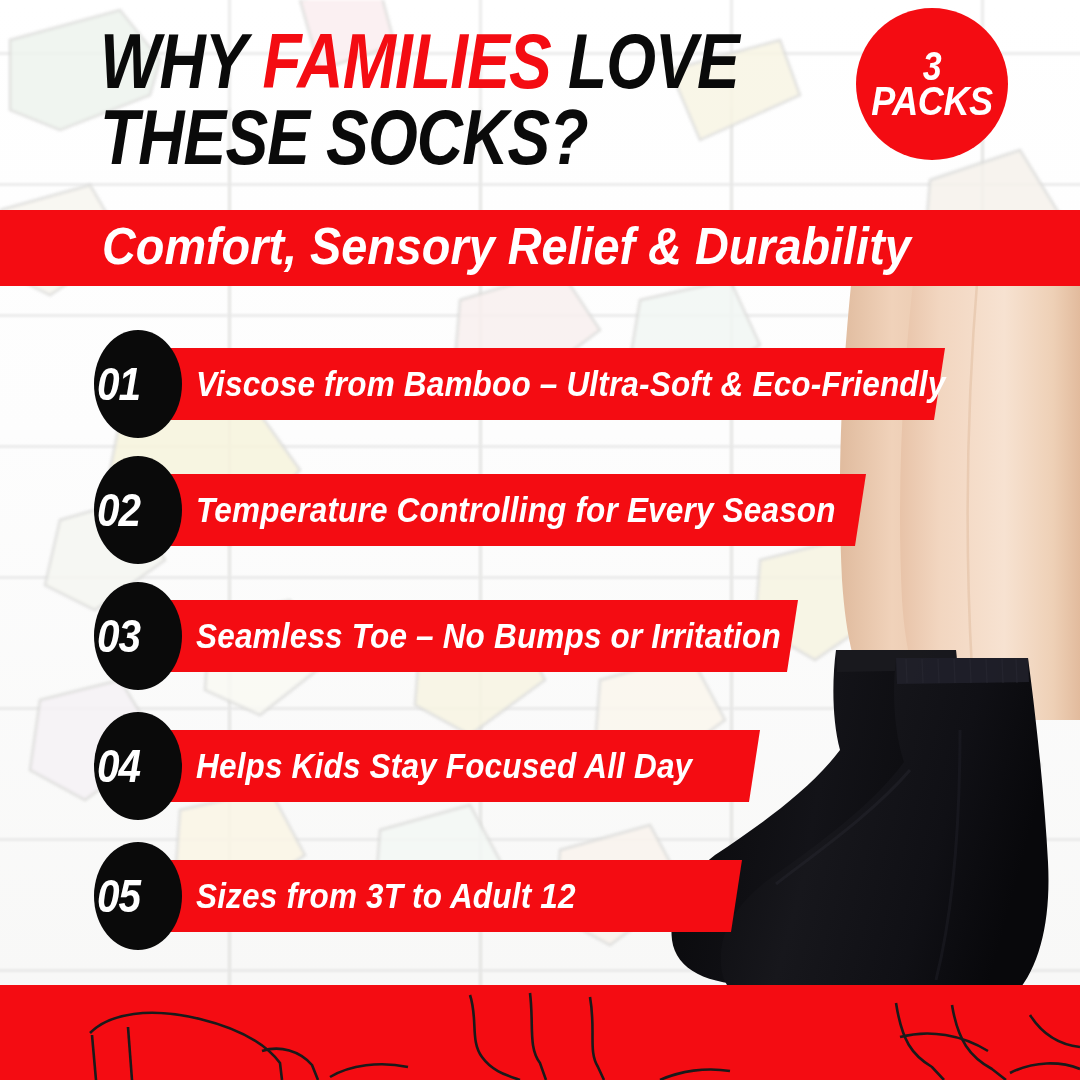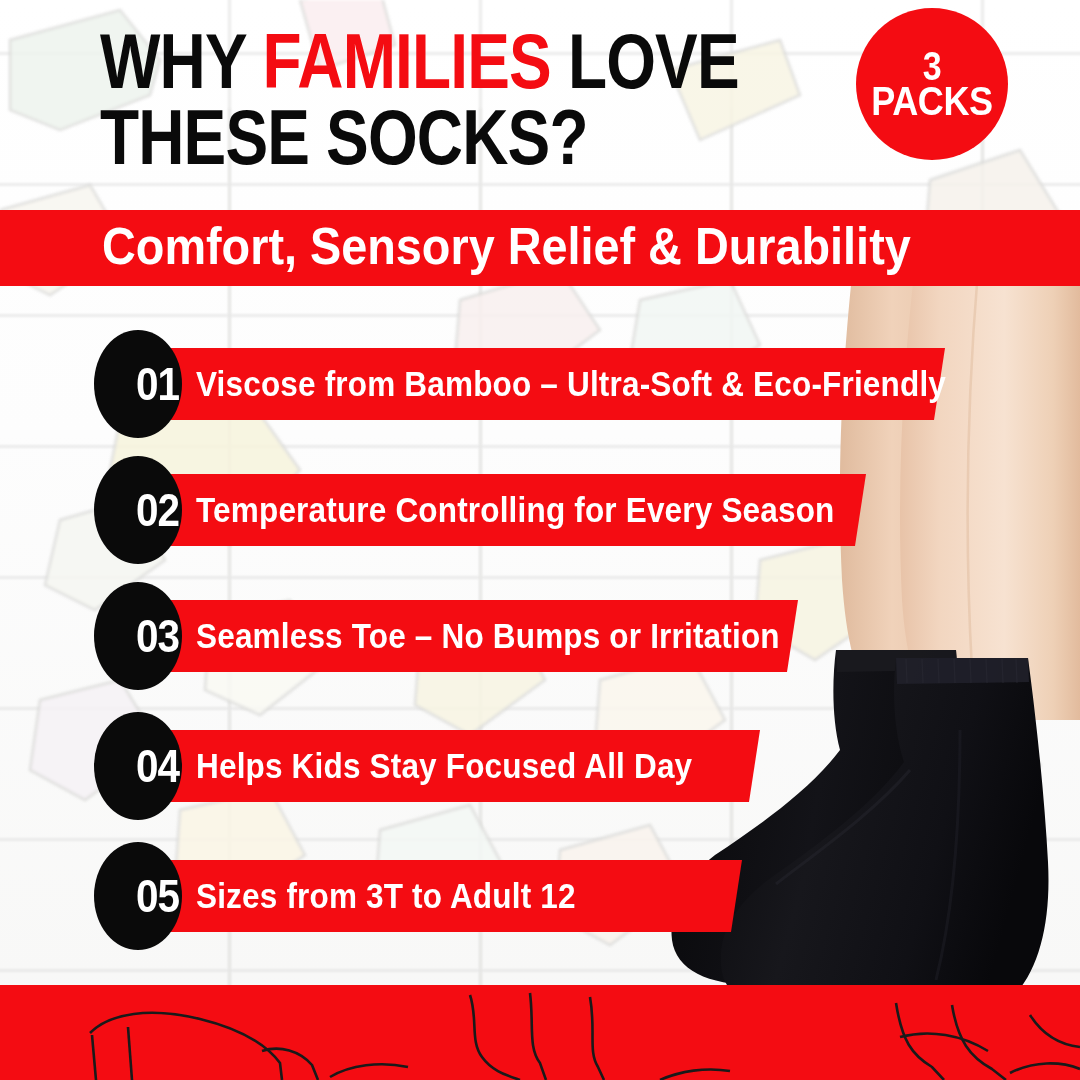--- a/index.html
+++ b/index.html
@@ -4,21 +4,21 @@
 <style>
   * { margin:0; padding:0; box-sizing:border-box; }
   html,body { width:1080px; height:1080px; overflow:hidden; }
   body {
     font-family:"Liberation Sans", sans-serif;
     background:#ffffff;
     position:relative;
   }
 
   
-  #stage { position:absolute; inset:0; width:1080px; height:1080px; overflow:hidden; background:#fbfbfb; }
+  #stage { position:absolute; inset:0; width:1080px; height:1080px; overflow:hidden; background:#fbfbfb;font-style:italic; }
 
   
   .bg-wall { position:absolute; inset:0;
     background:
       linear-gradient(180deg, #ffffff 0%, #fdfdfd 40%, #f7f7f6 100%);
   }
   .bg-grout { position:absolute; inset:-20px; opacity:.55;
     background-image:
       repeating-linear-gradient(0deg, transparent 0 128px, #dedede 128px 131px),
       repeating-linear-gradient(90deg, transparent 0 248px, #dededc 248px 251px);
@@ -69,21 +69,21 @@
     clip-path:polygon(0 0, 100% 0, calc(100% - 11px) 100%, 0 100%);
   }
   .feature .f-text { position:absolute; left:196px; top:50%;
     transform:translateY(-50%) scaleX(.9); transform-origin:left center;
     color:#ffffff; font-size:35px; font-weight:bold; white-space:nowrap;
     letter-spacing:.2px;
   }
   .feature .f-badge { position:absolute; left:94px; top:-18px;
     width:88px; height:108px; border-radius:50%;
     background:#0a0a0a;
-    display:flex; align-items:center; justify-content:flex-end;
+    display:flex; align-items:center; justify-content:flex-start;
   }
   .feature .f-num { color:#ffffff; font-size:46px; font-weight:bold;
     transform:scaleX(.88); letter-spacing:-1px; }
 
   
   .bottom-strip { position:absolute; left:0; bottom:0; width:1080px; height:95px;
     background:#f40c12; overflow:hidden; }
   .bottom-strip svg { position:absolute; left:0; top:0; }
 </style>
 </head>

